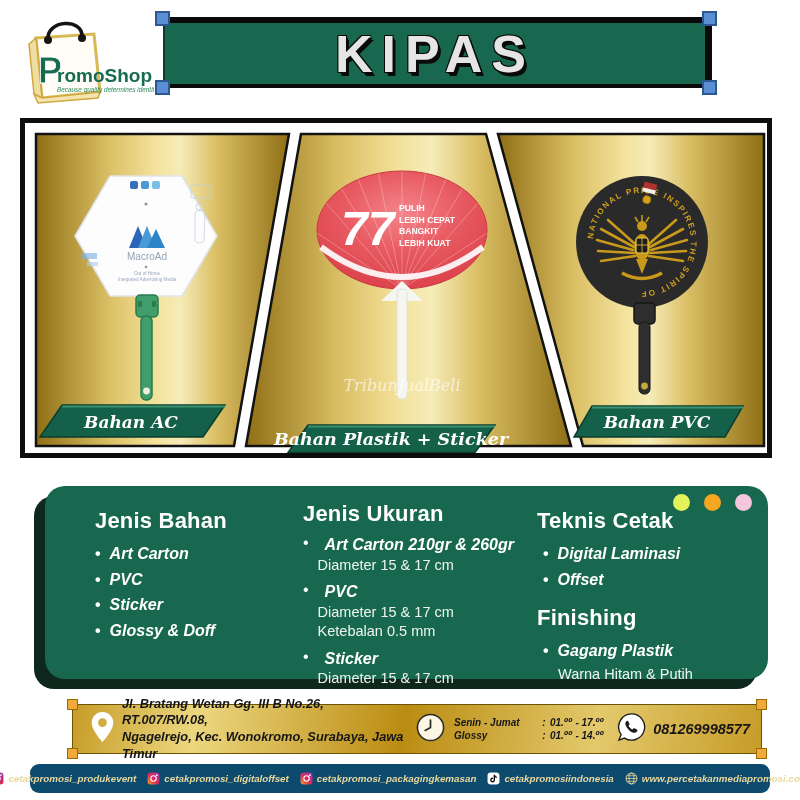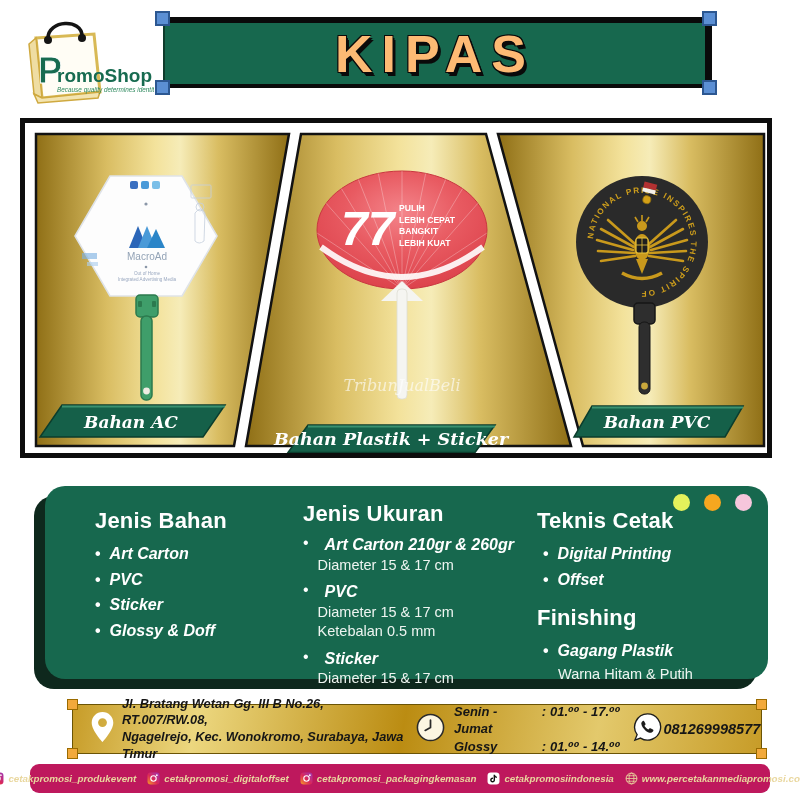--- a/index.html
+++ b/index.html
@@ -4,21 +4,21 @@
 <style>
   html,body{margin:0;padding:0;background:#fff;}
   body{width:800px;height:800px;font-family:"Liberation Sans","DejaVu Sans",sans-serif;overflow:hidden;}
   .page{position:relative;width:800px;height:800px;background:#fff;}
 
   
   .logo{position:absolute;left:14px;top:4px;width:140px;height:102px;}
   .kipas-banner{position:absolute;left:163px;top:17px;width:549px;height:71px;background:#17684e;
     border-top:6px solid #0a0a0a;border-bottom:4px solid #0a0a0a;border-right:7px solid #0a0a0a;border-left:2px solid #0f3b2c;
     box-sizing:border-box;display:flex;align-items:center;justify-content:center;}
-  .kipas-title{margin:0;font-size:52px;font-weight:900;color:#fdba74;letter-spacing:9px;line-height:1;
+  .kipas-title{margin:0;font-size:52px;font-weight:900;color:#e5e5e5;letter-spacing:9px;line-height:1;
     text-shadow:3px 4px 0 #0a0a0a,-1px -1px 0 #0a0a0a,1px -1px 0 #0a0a0a,-1px 1px 0 #0a0a0a,2px 2px 0 #0a0a0a;}
   .sel-handle{position:absolute;width:15px;height:15px;background:#5b8fd4;border:2px solid #2c5791;box-sizing:border-box;z-index:5;}
   .sel-tl{left:-10px;top:-12px}.sel-bl{left:-10px;bottom:-11px}.sel-tr{right:-12px;top:-12px}.sel-br{right:-12px;bottom:-11px}
 
   
   .gallery{position:absolute;left:20px;top:118px;width:752px;height:340px;background:#fff;
     border:5px solid #0d0d0d;box-sizing:border-box;}
   .gallery svg{display:block;}
 
   
@@ -40,31 +40,31 @@
   .sz-item{display:flex;gap:9px;margin-bottom:7px;}
   .fin-det{font-style:normal;font-weight:400;font-size:14.5px;margin-left:21px;line-height:1.4;color:#eef5f1;}
 
   
   .contact{position:absolute;left:72px;top:704px;width:690px;height:50px;box-sizing:border-box;
     background:linear-gradient(100deg,#c79c28 0%,#ecd77f 18%,#bb8c12 48%,#e3c96c 76%,#c79c28 100%);
     border:1.5px solid #6b5405;display:flex;align-items:center;color:#161616;}
   .orange-handle{position:absolute;width:11px;height:11px;background:#f2a93b;border:1.5px solid #9a6b00;box-sizing:border-box;}
   .oh-tl{left:-6px;top:-6px}.oh-bl{left:-6px;bottom:-6px}.oh-tr{right:-6px;top:-6px}.oh-br{right:-6px;bottom:-6px}
   .addr{margin-left:8px;width:287px;font-size:12.8px;font-weight:700;font-style:italic;line-height:1.3;}
-  .hours{margin-left:8px;font-size:13px;font-weight:700;font-style:italic;line-height:1.35;}
+  .hours{margin-left:8px;font-size:10px;font-weight:700;font-style:italic;line-height:1.35;}
   .hrow{display:flex;}
   .hday{width:84px;}
   .hcolon{width:12px;text-align:center;}
-  .phone{margin-left:0;font-size:14.5px;font-weight:700;font-style:italic;}
+  .phone{margin-left:6px;font-size:14.5px;font-weight:700;font-style:italic;}
   .pin-w{margin-left:18px;}
   .clock-w{margin-left:6px;}
   .wa-w{margin-left:12px;}
 
   
-  .footer{position:absolute;left:30px;top:764px;width:740px;height:29px;background:#be185d;border-radius:9px;
+  .footer{position:absolute;left:30px;top:764px;width:740px;height:29px;background:#0c4a6e;border-radius:9px;
     display:flex;align-items:center;justify-content:center;gap:11px;}
   .soc{display:flex;align-items:center;gap:4px;color:#e9d79e;font-style:italic;font-weight:600;font-size:9.8px;white-space:nowrap;}
 </style>
 </head>
 <body>
 
 <div class="page">
 
   <svg width="0" height="0" style="position:absolute">
     <defs>
@@ -296,21 +296,21 @@
           <div class="item-det" style="margin-left:0">Diameter 15 &amp; 17 cm</div>
         </div>
       </div>
     </div>
 
     <div class="spec-col col3">
       <h3 class="spec-h">Teknis Cetak</h3>
       <ul class="spec-list" style="margin-left:6px">
         <li>
             <span class="blt">•</span>
-            <span>Digital Printing</span>
+            <span>Digital Laminasi</span>
           </li>
         <li>
             <span class="blt">•</span>
             <span>Offset</span>
           </li>
       </ul>
       <h3 class="spec-h mt">Finishing</h3>
       <ul class="spec-list" style="margin-left:6px">
         <li>
             <span class="blt">•</span>

